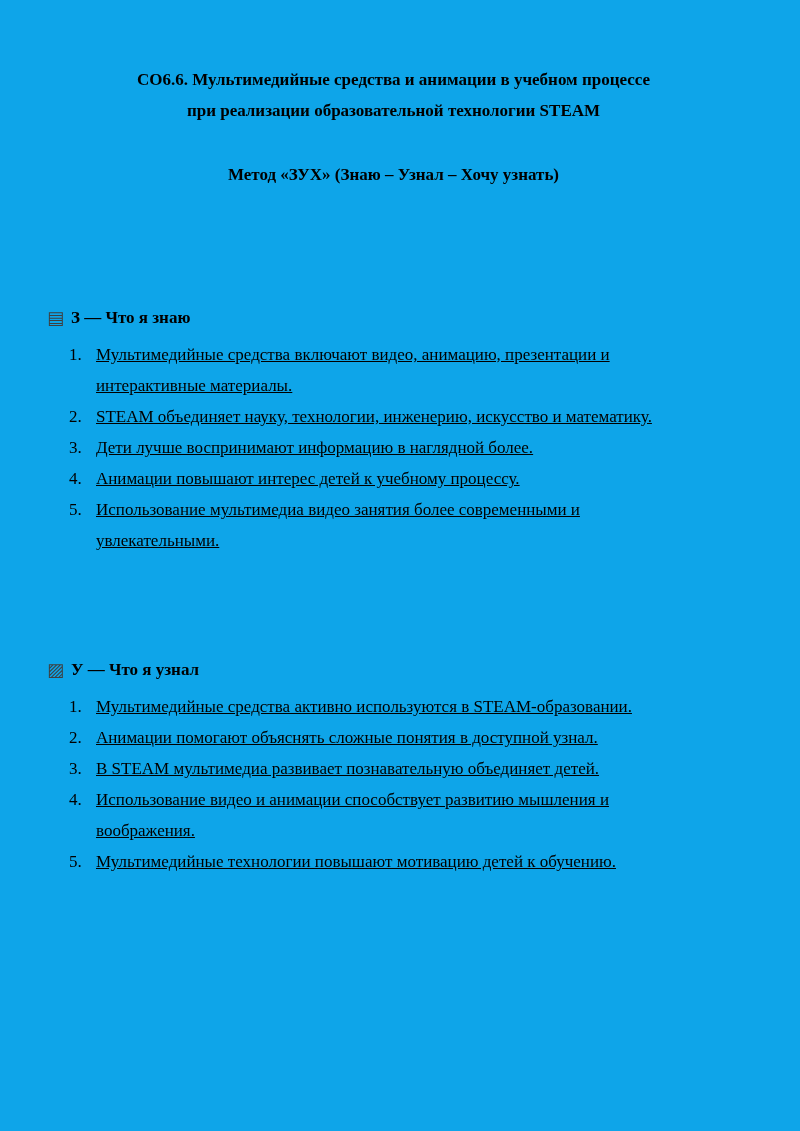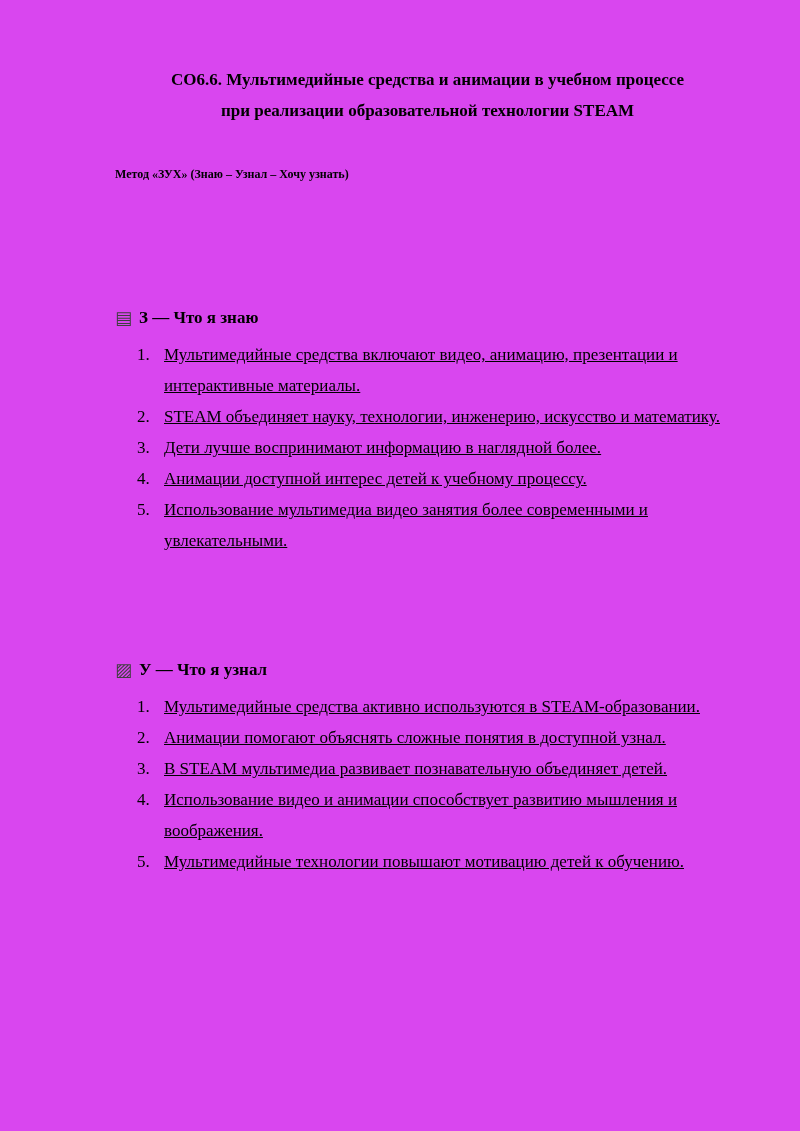--- a/index.html
+++ b/index.html
@@ -6,34 +6,35 @@
   html, body { background: #ffffff; }
   body {
     font-family: "Liberation Serif", "DejaVu Serif", serif;
     color: #000000;
   }
   .page {
     position: relative;
     width: 800px;
     height: 1131px;
     margin: 0 auto;
-    background: #d946ef;
-    padding: 64px 60px 0 115px;
+    background: #0ea5e9;
+    padding: 64px 60px 0 47px;
     overflow: hidden;
   }
   .title {
     font-size: 17px;
     font-weight: bold;
     text-align: center;
     line-height: 31px;
   }
   .title-line { display: block; }
   .subtitle {
-    font-size: 12px;
+    font-size: 17px;
     font-weight: bold;
+    text-align: center;
     line-height: 31px;
     margin-top: 33px;
   }
   .section-heading {
     font-size: 17px;
     font-weight: bold;
     text-align: left;
     line-height: 31px;
   }
   .section-heading.first { margin-top: 112px; }
@@ -90,21 +91,21 @@
       <li class="list-item">
         <span class="num">2.</span>
         <span class="txt">STEAM объединяет науку, технологии, инженерию, искусство и математику.</span>
       </li>
       <li class="list-item">
         <span class="num">3.</span>
         <span class="txt">Дети лучше воспринимают информацию в наглядной более.</span>
       </li>
       <li class="list-item">
         <span class="num">4.</span>
-        <span class="txt">Анимации доступной интерес детей к учебному процессу.</span>
+        <span class="txt">Анимации повышают интерес детей к учебному процессу.</span>
       </li>
       <li class="list-item">
         <span class="num">5.</span>
         <span class="txt">Использование мультимедиа видео занятия более современными и увлекательными.</span>
       </li>
     </ol>
   </section>
 
   <section>
     <h3 class="section-heading second">

